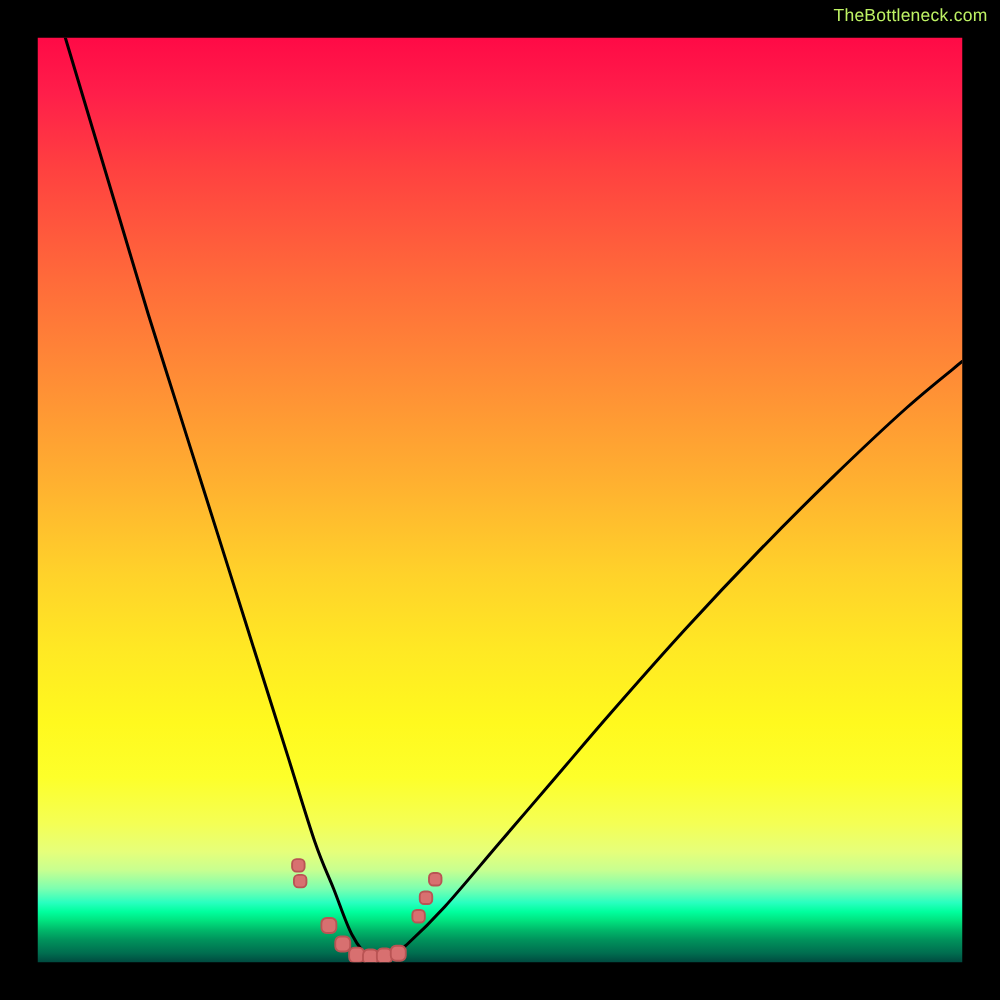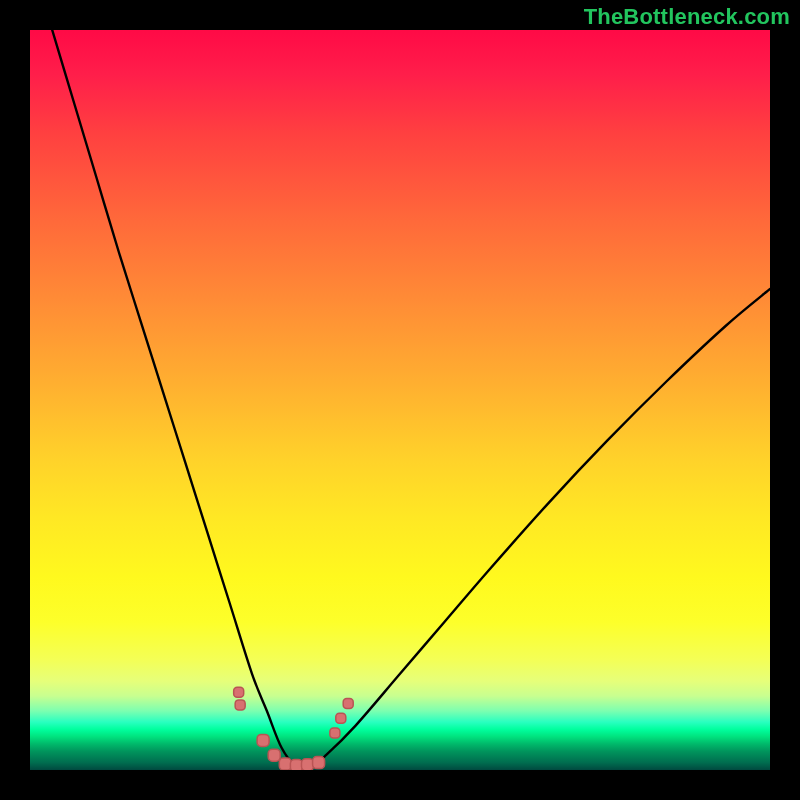--- a/index.html
+++ b/index.html
@@ -56,24 +56,24 @@
   .curve {
     position: absolute;
     inset: 0;
     width: 100%;
     height: 100%;
   }
   .watermark {
     position: absolute;
     top: 4px;
     right: 10px;
-    color: #22c55e;
-    font-size: 22px;
+    color: #bef264;
+    font-size: 14px;
     letter-spacing: 0.2px;
-    font-weight: 700;
+    font-weight: 400;
   }
 </style>
 </head>
 <body>
 
 <div class="frame">
   <div class="plot-area">
     <div class="gradient"></div>
     <svg class="curve" viewBox="0 0 740 740" preserveAspectRatio="none">
       <g>

